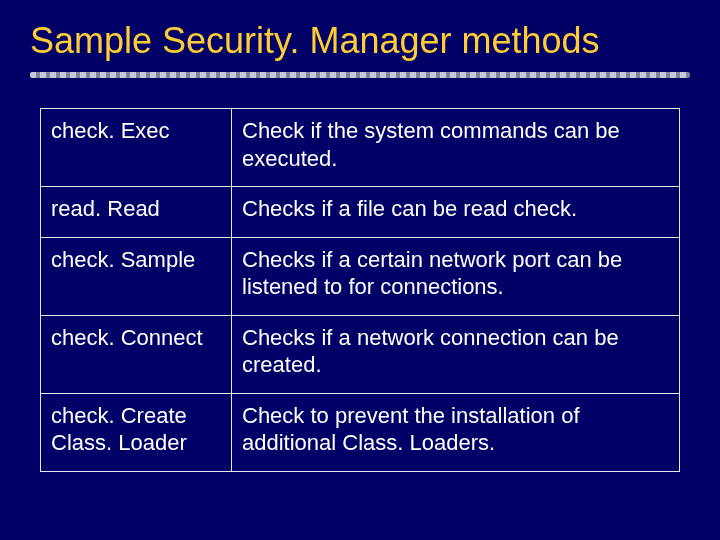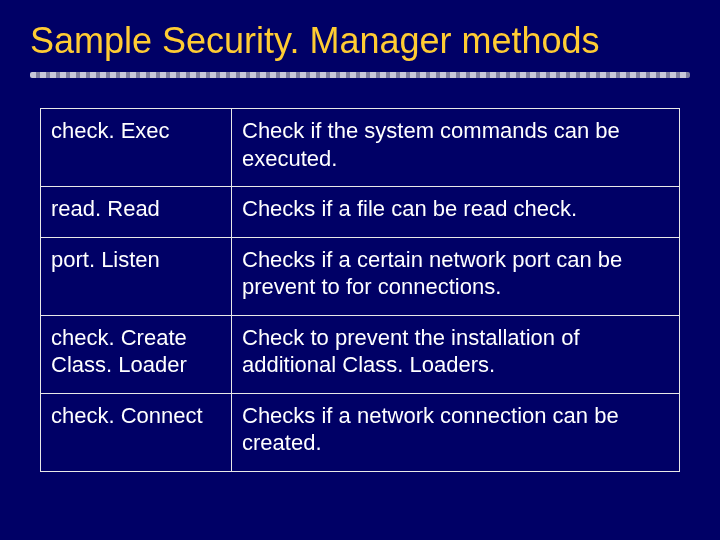--- a/index.html
+++ b/index.html
@@ -66,26 +66,26 @@
     <tbody>
       <tr>
         <td class="method">check. Exec</td>
         <td>Check if the system commands can be executed.</td>
       </tr>
       <tr>
         <td class="method">read. Read</td>
         <td>Checks if a file can be read check.</td>
       </tr>
       <tr>
-        <td class="method">port. Listen</td>
-        <td>Checks if a certain network port can be prevent to for connections.</td>
+        <td class="method">check. Sample</td>
+        <td>Checks if a certain network port can be listened to for connections.</td>
+      </tr>
+      <tr>
+        <td class="method">check. Connect</td>
+        <td>Checks if a network connection can be created.</td>
       </tr>
       <tr>
         <td class="method">check. Create Class. Loader</td>
         <td>Check to prevent the installation of additional Class. Loaders.</td>
-      </tr>
-      <tr>
-        <td class="method">check. Connect</td>
-        <td>Checks if a network connection can be created.</td>
       </tr>
     </tbody>
   </table>
 </div>
 
 </body></html>

